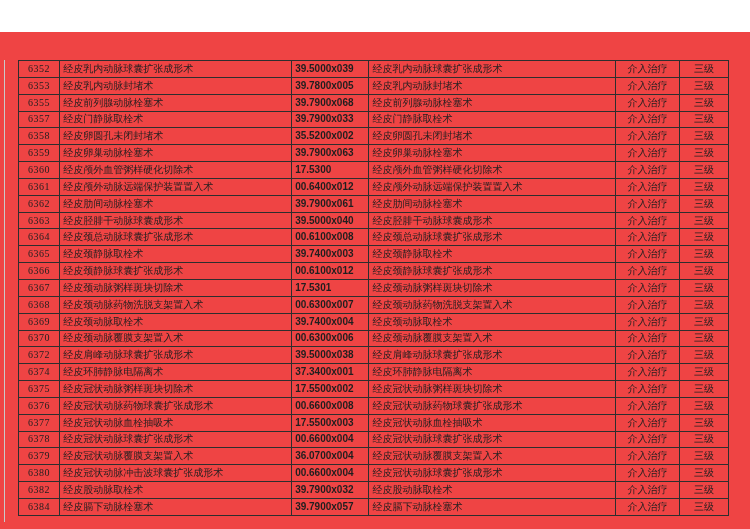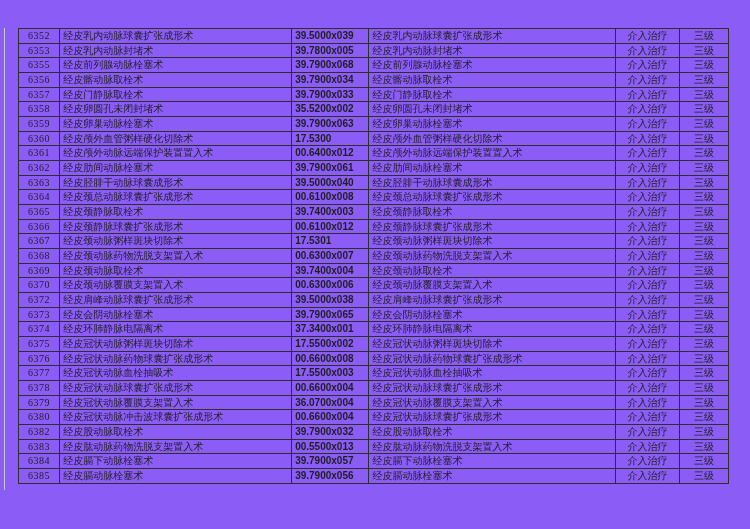--- a/index.html
+++ b/index.html
@@ -4,21 +4,21 @@
 <style>
   html, body { margin: 0; padding: 0; }
   body {
     width: 750px; height: 529px;
     background: #ffffff;
     overflow: hidden;
     position: relative;
     font-family: "Liberation Serif", "DejaVu Serif", serif;
     color: #1f1f1f;
   }
-  .page { position: absolute; inset: 0; background: #8b5cf6; }
+  .page { position: absolute; inset: 0; background: #ef4444; margin-top: 32px; }
   .edge-line {
     position: absolute;
     left: 4px; top: 28px;
     width: 1px; height: 462px;
     background: #c9c9c9;
   }
   table.proc-table {
     position: absolute;
     left: 18px; top: 28px;
     width: 711px; height: 456px;
@@ -77,28 +77,20 @@
         </tr>
         <tr>
           <td class="c-no">6355</td>
           <td class="c-nm">经皮前列腺动脉栓塞术</td>
           <td class="c-cd">39.7900x068</td>
           <td class="c-nm2">经皮前列腺动脉栓塞术</td>
           <td class="c-ct">介入治疗</td>
           <td class="c-lv">三级</td>
         </tr>
         <tr>
-          <td class="c-no">6356</td>
-          <td class="c-nm">经皮髂动脉取栓术</td>
-          <td class="c-cd">39.7900x034</td>
-          <td class="c-nm2">经皮髂动脉取栓术</td>
-          <td class="c-ct">介入治疗</td>
-          <td class="c-lv">三级</td>
-        </tr>
-        <tr>
           <td class="c-no">6357</td>
           <td class="c-nm">经皮门静脉取栓术</td>
           <td class="c-cd">39.7900x033</td>
           <td class="c-nm2">经皮门静脉取栓术</td>
           <td class="c-ct">介入治疗</td>
           <td class="c-lv">三级</td>
         </tr>
         <tr>
           <td class="c-no">6358</td>
           <td class="c-nm">经皮卵圆孔未闭封堵术</td>
@@ -205,28 +197,20 @@
         </tr>
         <tr>
           <td class="c-no">6372</td>
           <td class="c-nm">经皮肩峰动脉球囊扩张成形术</td>
           <td class="c-cd">39.5000x038</td>
           <td class="c-nm2">经皮肩峰动脉球囊扩张成形术</td>
           <td class="c-ct">介入治疗</td>
           <td class="c-lv">三级</td>
         </tr>
         <tr>
-          <td class="c-no">6373</td>
-          <td class="c-nm">经皮会阴动脉栓塞术</td>
-          <td class="c-cd">39.7900x065</td>
-          <td class="c-nm2">经皮会阴动脉栓塞术</td>
-          <td class="c-ct">介入治疗</td>
-          <td class="c-lv">三级</td>
-        </tr>
-        <tr>
           <td class="c-no">6374</td>
           <td class="c-nm">经皮环肺静脉电隔离术</td>
           <td class="c-cd">37.3400x001</td>
           <td class="c-nm2">经皮环肺静脉电隔离术</td>
           <td class="c-ct">介入治疗</td>
           <td class="c-lv">三级</td>
         </tr>
         <tr>
           <td class="c-no">6375</td>
           <td class="c-nm">经皮冠状动脉粥样斑块切除术</td>
@@ -277,38 +261,22 @@
         </tr>
         <tr>
           <td class="c-no">6382</td>
           <td class="c-nm">经皮股动脉取栓术</td>
           <td class="c-cd">39.7900x032</td>
           <td class="c-nm2">经皮股动脉取栓术</td>
           <td class="c-ct">介入治疗</td>
           <td class="c-lv">三级</td>
         </tr>
         <tr>
-          <td class="c-no">6383</td>
-          <td class="c-nm">经皮肱动脉药物洗脱支架置入术</td>
-          <td class="c-cd">00.5500x013</td>
-          <td class="c-nm2">经皮肱动脉药物洗脱支架置入术</td>
-          <td class="c-ct">介入治疗</td>
-          <td class="c-lv">三级</td>
-        </tr>
-        <tr>
           <td class="c-no">6384</td>
           <td class="c-nm">经皮膈下动脉栓塞术</td>
           <td class="c-cd">39.7900x057</td>
           <td class="c-nm2">经皮膈下动脉栓塞术</td>
-          <td class="c-ct">介入治疗</td>
-          <td class="c-lv">三级</td>
-        </tr>
-        <tr>
-          <td class="c-no">6385</td>
-          <td class="c-nm">经皮膈动脉栓塞术</td>
-          <td class="c-cd">39.7900x056</td>
-          <td class="c-nm2">经皮膈动脉栓塞术</td>
           <td class="c-ct">介入治疗</td>
           <td class="c-lv">三级</td>
         </tr>
       </tbody>
   </table>
 </div>
 
 </body></html>

